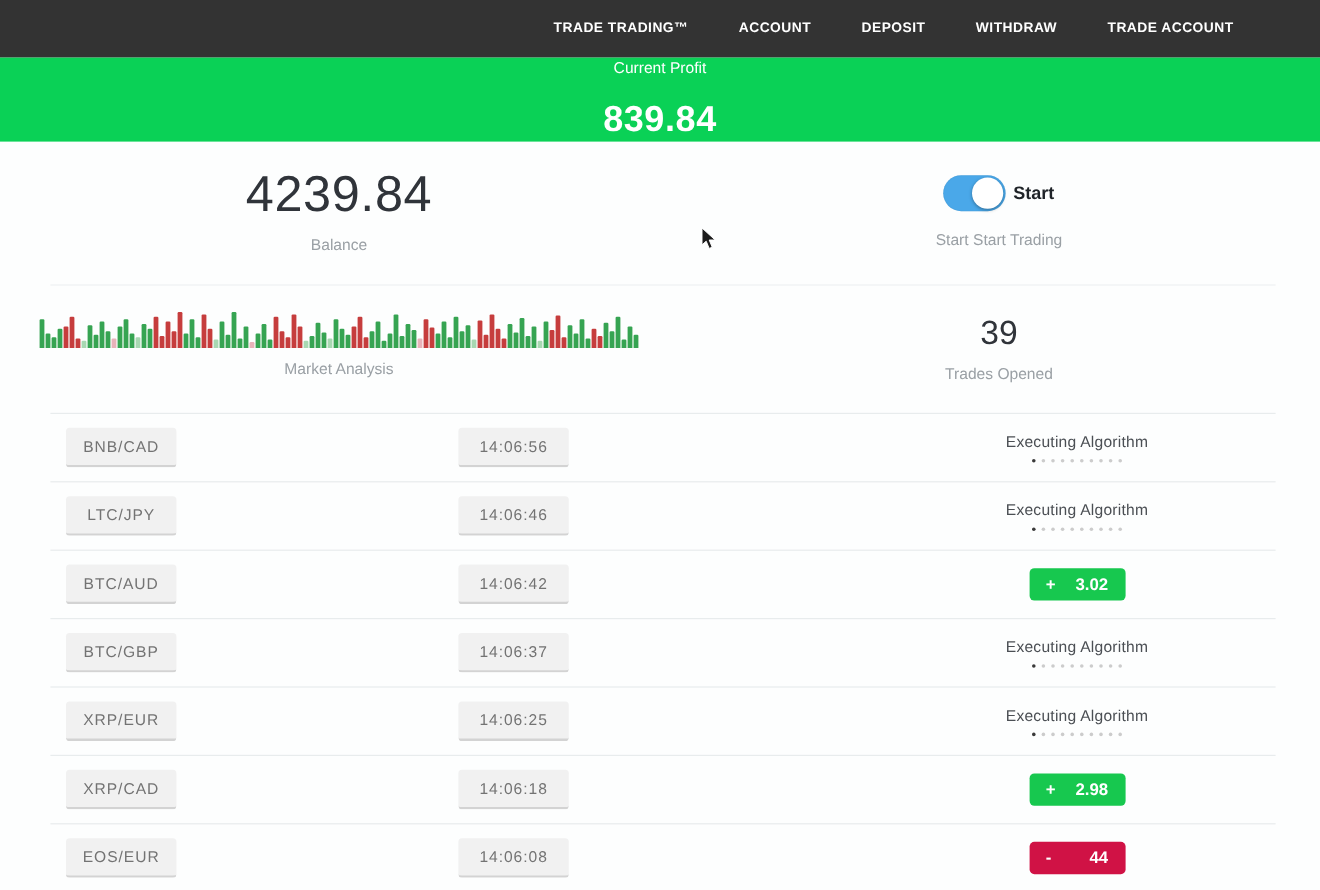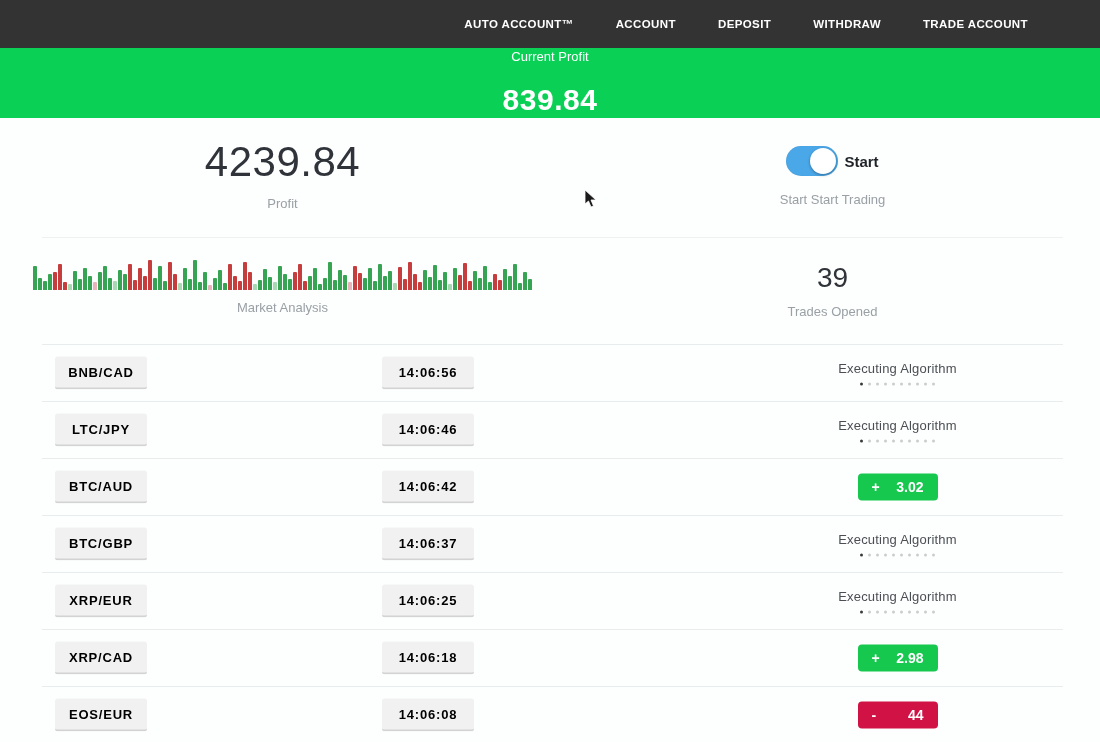--- a/index.html
+++ b/index.html
@@ -64,21 +64,21 @@
   
   .trades-table { margin-top:0; }
   .trade-row { position:relative; height:57px; }
   .trade-row::before {
     content:""; position:absolute; left:42px; right:37px; top:0;
     border-top:1px solid #e8eced;
   }
   .tag-badge {
     position:absolute; top:50%; transform:translateY(-50%);
     background:#f1f1f1; border-bottom:2px solid #d3d3d3; border-radius:3px;
-    font-size:13px; font-weight:700; color:#000000; letter-spacing:0.8px;
+    font-size:13px; font-weight:400; color:#737373; letter-spacing:0.8px;
     padding:8px 0; width:92px; text-align:center;
   }
   .pair-badge { left:55px; }
   .time-badge { left:382px; }
   .status-cell {
     position:absolute; left:780px; width:235px; top:50%; transform:translateY(-50%);
     text-align:center;
   }
   .exec-label { font-size:13px; font-weight:400; color:#4b4f54; letter-spacing:0.2px; }
   .dots { margin-top:7px; display:flex; justify-content:center; gap:5px; }
@@ -92,36 +92,36 @@
   .result-badge.profit { background:#17c84f; }
   .result-badge.loss   { background:#d01245; }
 
   
   .cursor { position:absolute; left:584px; top:189px; pointer-events:none; }
 </style>
 </head>
 <body>
 
 <div class="topnav" id="topnav">
-    <span class="nav-item">AUTO ACCOUNT™</span>
+    <span class="nav-item">TRADE TRADING™</span>
     <span class="nav-item">ACCOUNT</span>
     <span class="nav-item">DEPOSIT</span>
     <span class="nav-item">WITHDRAW</span>
     <span class="nav-item">TRADE ACCOUNT</span>
   </div>
 
 <div class="profit-banner">
   <div class="profit-label">Current Profit</div>
   <div class="profit-value">839.84</div>
 </div>
 
 <div class="two-col balance-section">
   <div class="col-left">
     <div class="balance-value">4239.84</div>
-    <div class="sub-label">Profit</div>
+    <div class="sub-label">Balance</div>
   </div>
   <div class="col-right">
     <div class="toggle-wrap">
       <div class="toggle">
         <div class="toggle-knob"></div>
       </div>
       <div class="toggle-label">Start</div>
     </div>
     <div class="sub-label toggle-sub">Start Start Trading</div>
   </div>

